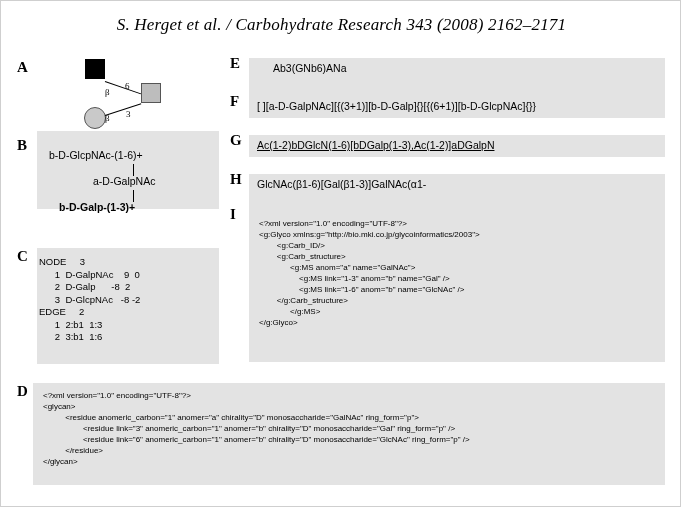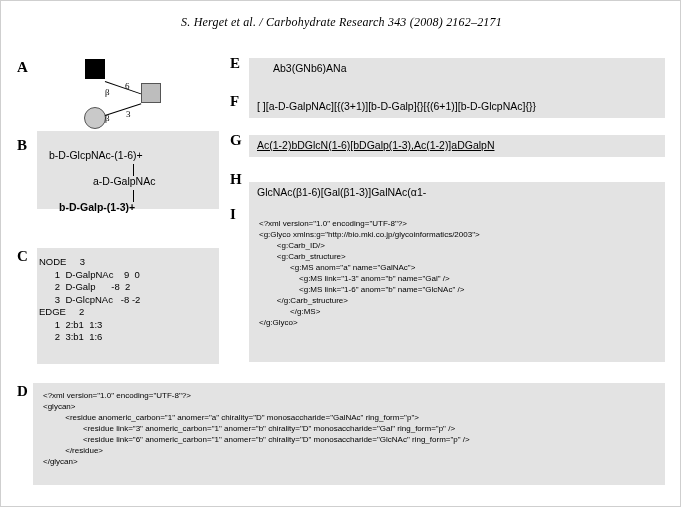--- a/index.html
+++ b/index.html
@@ -23,21 +23,21 @@
     box-sizing: border-box;
   }
   .header {
     position: absolute;
     top: 14px;
     left: 0;
     width: 681px;
     text-align: center;
     font-family: "Liberation Serif", serif;
     font-style: italic;
-    font-size: 12px;
+    font-size: 17px;
     color: #000;
     letter-spacing: 0.2px;
   }
   .panel-letter {
     position: absolute;
     font-family: "Liberation Serif", serif;
     font-weight: bold;
     font-size: 15px;
     color: #000;
   }
@@ -175,21 +175,21 @@
   <div class="grey-box" style="left:248px; top:95px; width:416px; height:22px; padding:4px 8px;">
     <div class="seq-text">[ ][a-D-GalpNAc][{(3+1)][b-D-Galp]{}[{(6+1)][b-D-GlcpNAc]{}}</div>
   </div>
 
   <div class="panel-letter" style="left:229px; top:131px;">G</div>
   <div class="grey-box" style="left:248px; top:134px; width:416px; height:22px; padding:4px 8px;text-decoration:underline;">
     <div class="seq-text">Ac(1-2)bDGlcN(1-6)[bDGalp(1-3),Ac(1-2)]aDGalpN</div>
   </div>
 
   <div class="panel-letter" style="left:229px; top:170px;">H</div>
-  <div class="grey-box" style="left:248px; top:181px; width:416px; height:38px; padding:4px 8px;">
+  <div class="grey-box" style="left:248px; top:173px; width:416px; height:38px; padding:4px 8px;">
     <div class="seq-text">GlcNAc(β1-6)[Gal(β1-3)]GalNAc(α1-</div>
   </div>
 
   <div class="panel-letter" style="left:229px; top:205px;">I</div>
   <div class="grey-box" style="left:248px; top:209px; width:416px; height:152px; padding:8px 10px;">
     <div class="mono-small">&lt;?xml version="1.0" encoding="UTF-8"?&gt;</div>
     <div class="mono-small">&lt;g:Glyco xmlns:g="http://bio.mki.co.jp/glycoinformatics/2003"&gt;</div>
     <div class="mono-small">        &lt;g:Carb_ID/&gt;</div>
     <div class="mono-small">        &lt;g:Carb_structure&gt;</div>
     <div class="mono-small">              &lt;g:MS anom="a" name="GalNAc"&gt;</div>

